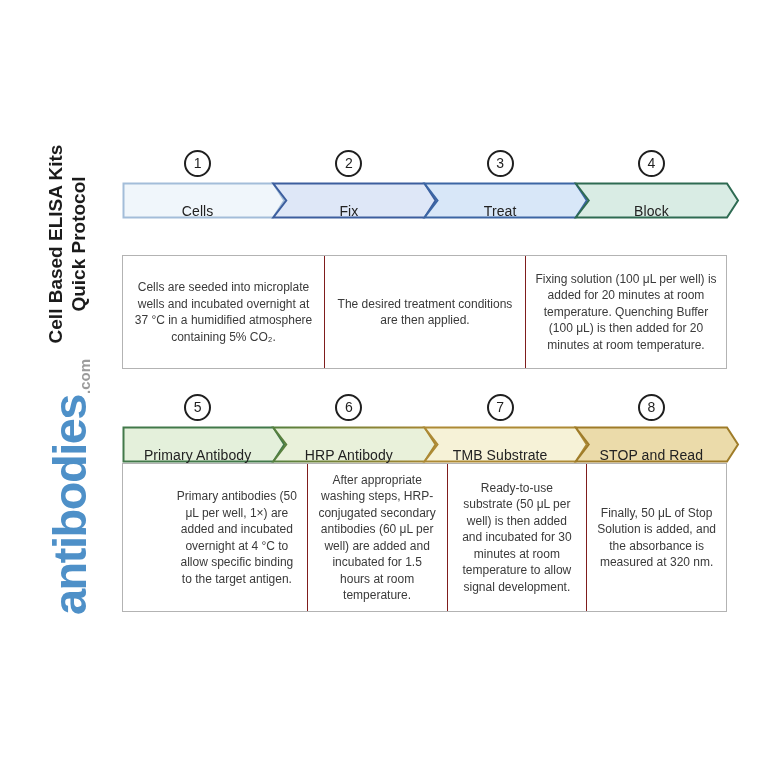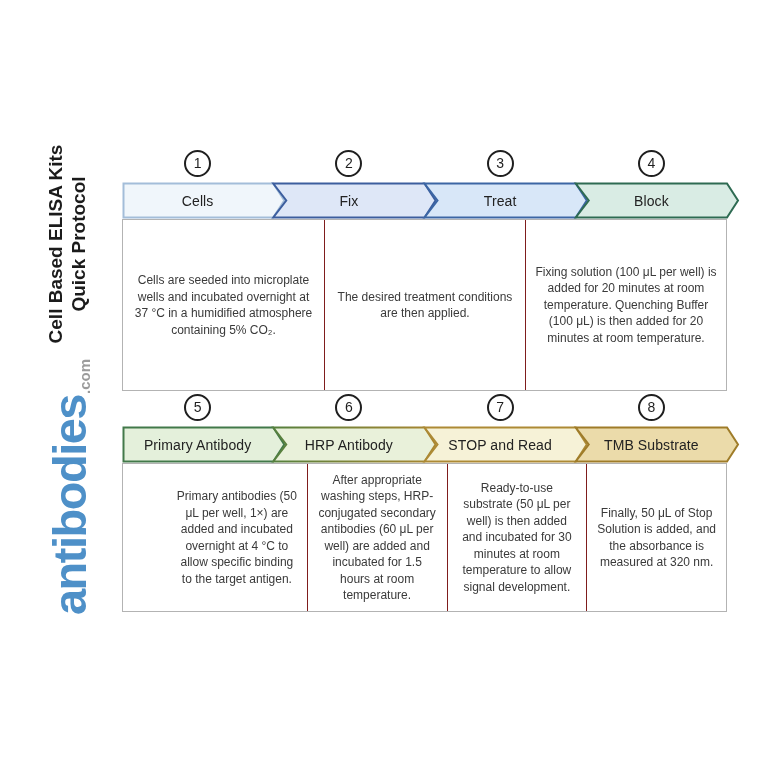--- a/index.html
+++ b/index.html
@@ -39,29 +39,29 @@
   .num-circle {
     width:27px; height:27px; box-sizing:border-box; border:2px solid #1f1f1f; border-radius:50%;
     background:#ffffff; display:flex; align-items:center; justify-content:center;
     font-size:14px; color:#1f1f1f;
   }
 
   .arrow-band { position:relative; width:620px; height:37px; }
   .arrow-band svg { display:block; }
   .arrow-labels { position:absolute; left:0; top:0; width:605px; height:37px; display:flex; }
   .arrow-label-cell {
-    width:25%; display:flex; align-items:center; justify-content:center;
+    width:25%; display:flex; align-items:flex-end; justify-content:center;
     font-size:14px; color:#222222; letter-spacing:0.1px;
   }
 
   .boxes {
     display:flex; width:605px; box-sizing:border-box;
     border:1px solid #b3b3b3; background:#ffffff;
   }
-  #row-0 .boxes { height:172px; }
+  #row-0 .boxes { height:114px;margin-top:36px; }
   #row-1 .boxes { height:149px;padding-left:44px; }
   .box-cell {
     flex:1 1 25%; box-sizing:border-box; padding:8px 9px;
     display:flex; align-items:center; justify-content:center;
   }
   .box-cell + .box-cell { border-left:1px solid #7f1d1d; }
   .box-text {
     font-size:12px; line-height:16.5px; text-align:center; color:#3a3a3a;
   }
 </style>
@@ -160,24 +160,24 @@
           <path d="M 453.75 1.5 L 605 1.5 L 616 18.5 L 605 35.5 L 453.75 35.5 L 466.75 18.5 Z" fill="#ebdbaa" stroke="#9f7c29" stroke-width="2" stroke-linejoin="miter"></path>
         </svg>
         <div class="arrow-labels">
           <div class="arrow-label-cell">
             <span>Primary Antibody</span>
           </div>
           <div class="arrow-label-cell">
             <span>HRP Antibody</span>
           </div>
           <div class="arrow-label-cell">
-            <span>STOP and Read</span>
+            <span>TMB Substrate</span>
           </div>
           <div class="arrow-label-cell">
-            <span>TMB Substrate</span>
+            <span>STOP and Read</span>
           </div>
         </div>
       </div>
     <div class="boxes">
         <div class="box-cell">
           <div class="box-text">Primary antibodies (50 μL per well, 1×) are added and incubated overnight at 4 °C to allow specific binding to the target antigen.</div>
         </div>
         <div class="box-cell">
           <div class="box-text">After appropriate washing steps, HRP-conjugated secondary antibodies (60 μL per well) are added and incubated for 1.5 hours at room temperature.</div>
         </div>

